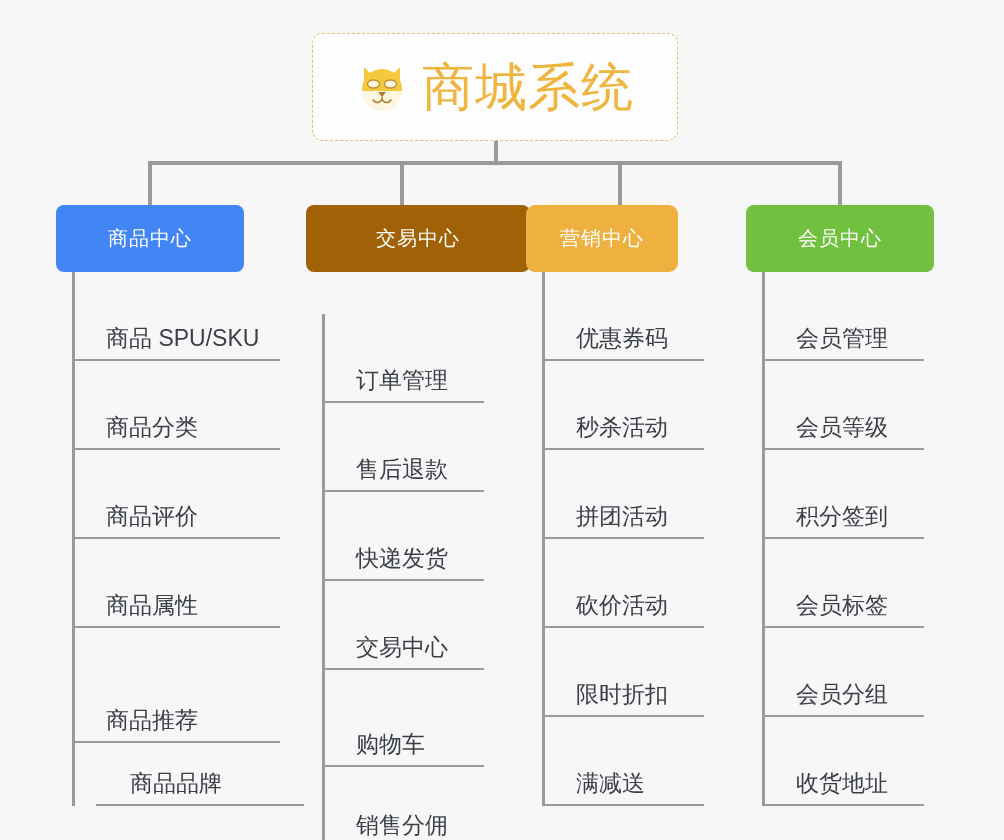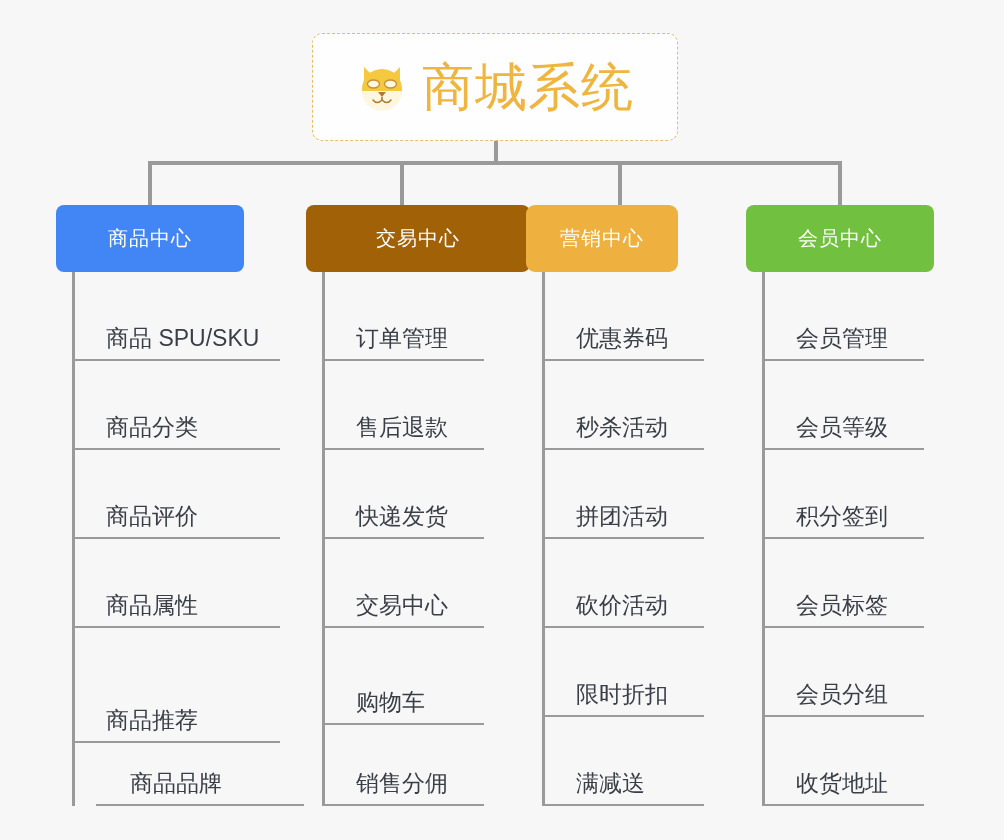--- a/index.html
+++ b/index.html
@@ -174,21 +174,21 @@
         <div class="leaf-item" style="top: 360px; width: 208px; margin-top: 22px;">
           <span class="leaf-label">商品推荐</span>
         </div>
         <div class="leaf-item" style="top: 445px; width: 208px; margin-left: 24px;">
           <span class="leaf-label">商品品牌</span>
         </div>
       </div>
       <div class="cat-box" style="left: 306px; width: 224px; background: #a16207;">
         <span>交易中心</span>
       </div>
-      <div class="leaf-col" style="left: 322px; width: 162px; height: 470px;">
+      <div class="leaf-col" style="left: 322px; width: 162px; height: 470px; margin-top: 42px;">
         <div class="leaf-spine" style="height: 534px;"></div>
         <div class="leaf-item" style="top: 0px; width: 162px;">
           <span class="leaf-label">订单管理</span>
         </div>
         <div class="leaf-item" style="top: 89px; width: 162px;">
           <span class="leaf-label">售后退款</span>
         </div>
         <div class="leaf-item" style="top: 178px; width: 162px;">
           <span class="leaf-label">快递发货</span>
         </div>

